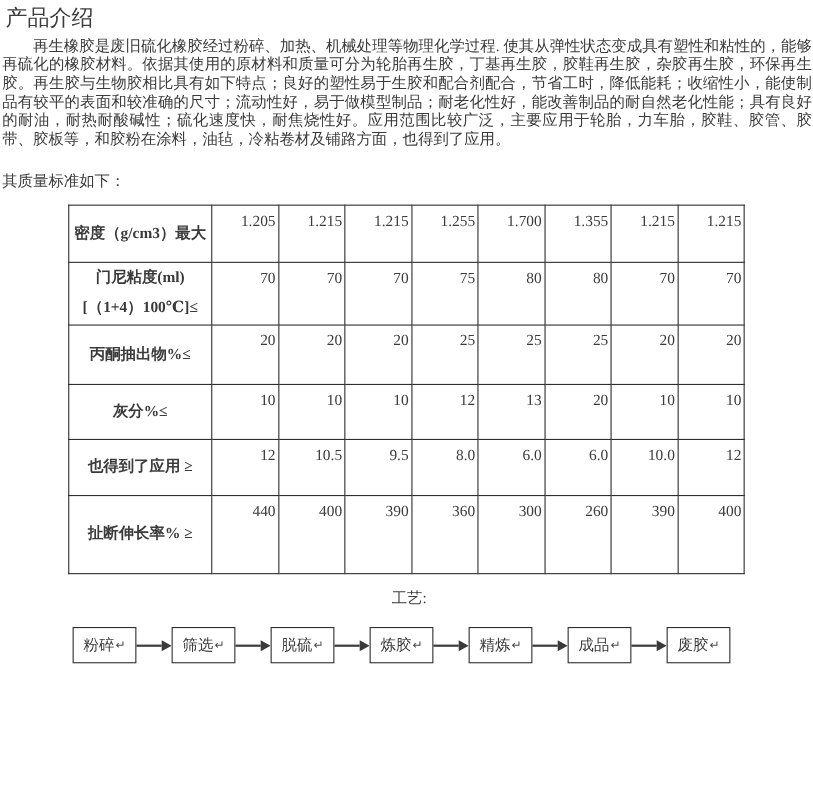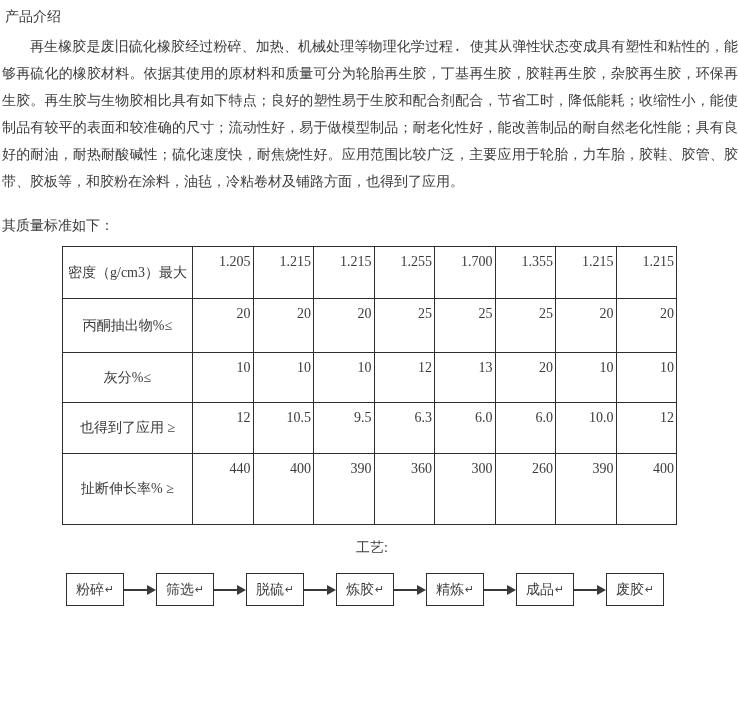--- a/index.html
+++ b/index.html
@@ -13,29 +13,28 @@
     padding: 8px 0 0 0;
     box-sizing: border-box;
     font-family: "Liberation Serif", "DejaVu Serif", serif;
     font-size: 14px;
     color: #3b3b3b;
     overflow: hidden;
   }
   .page-title {
     margin: 0 0 0 5px;
     line-height: 18px;
-    font-size: 14px;
+    font-size: 20px;
     font-weight: normal;
   }
   .intro {
     margin: 8px 1px 0 2px;
-    line-height: 27px;
+    line-height: 17px;
     text-indent: 28px;
     text-align: justify;
-    font-family: Liberation Mono, monospace;
   }
   .standards {
     margin: 18px 0 0 2px;
     line-height: 24px;
   }
   table.quality-table {
     border-collapse: collapse;
     table-layout: fixed;
     width: 614px;
     margin: 8px 0 0 62px;
@@ -51,20 +50,21 @@
     overflow: hidden;
   }
   .quality-table th {
     vertical-align: middle;
     line-height: 24px;
     height: 46px;
   }
   .quality-table td.lbl {
     vertical-align: middle;
     line-height: 28px;
+    font-weight: bold;
   }
   .quality-table td.val {
     vertical-align: top;
     padding-top: 7px;
     line-height: 16px;
     text-align: right;
   }
   tr.r1 { height: 52px; }
   tr.r2 { height: 53px; }
   tr.r3 { height: 51px; }
@@ -147,20 +147,31 @@
         <td class="lbl">密度（g/cm3）最大</td>
         <td class="val">1.205</td>
         <td class="val">1.215</td>
         <td class="val">1.215</td>
         <td class="val">1.255</td>
         <td class="val">1.700</td>
         <td class="val">1.355</td>
         <td class="val">1.215</td>
         <td class="val">1.215</td>
       </tr>
+      <tr class="r3">
+        <td class="lbl">门尼粘度(ml)[（1+4）100℃]≤</td>
+        <td class="val">70</td>
+        <td class="val">70</td>
+        <td class="val">70</td>
+        <td class="val">75</td>
+        <td class="val">80</td>
+        <td class="val">80</td>
+        <td class="val">70</td>
+        <td class="val">70</td>
+      </tr>
       <tr class="r4">
         <td class="lbl">丙酮抽出物%≤</td>
         <td class="val">20</td>
         <td class="val">20</td>
         <td class="val">20</td>
         <td class="val">25</td>
         <td class="val">25</td>
         <td class="val">25</td>
         <td class="val">20</td>
         <td class="val">20</td>
@@ -174,21 +185,21 @@
         <td class="val">13</td>
         <td class="val">20</td>
         <td class="val">10</td>
         <td class="val">10</td>
       </tr>
       <tr class="r6">
         <td class="lbl">也得到了应用 ≥</td>
         <td class="val">12</td>
         <td class="val">10.5</td>
         <td class="val">9.5</td>
-        <td class="val">6.3</td>
+        <td class="val">8.0</td>
         <td class="val">6.0</td>
         <td class="val">6.0</td>
         <td class="val">10.0</td>
         <td class="val">12</td>
       </tr>
       <tr class="r7">
         <td class="lbl">扯断伸长率% ≥</td>
         <td class="val">440</td>
         <td class="val">400</td>
         <td class="val">390</td>

